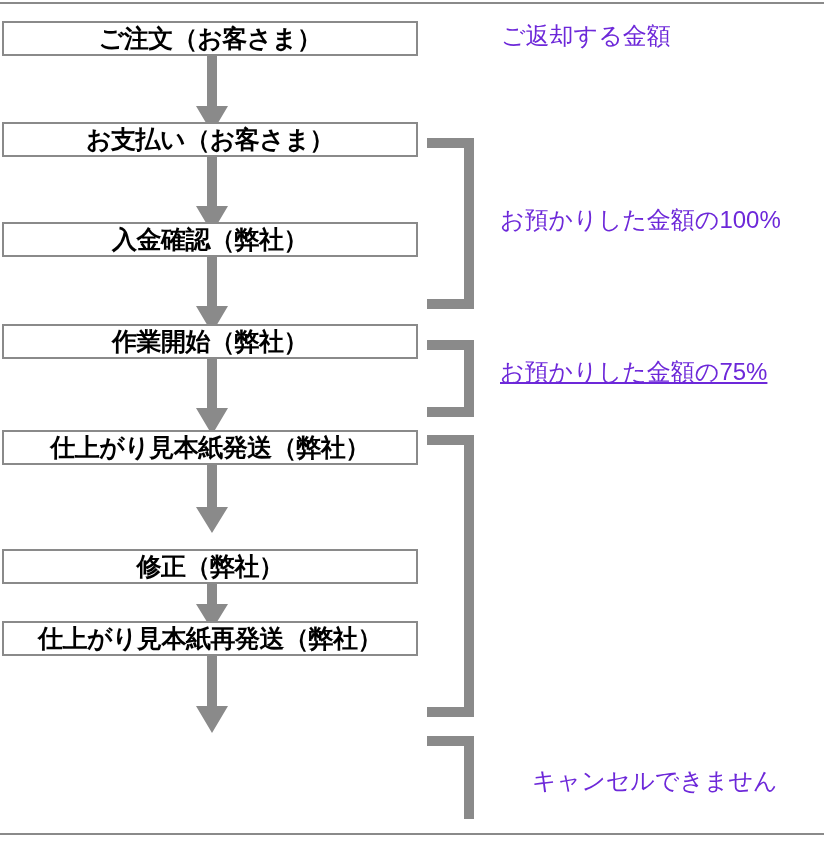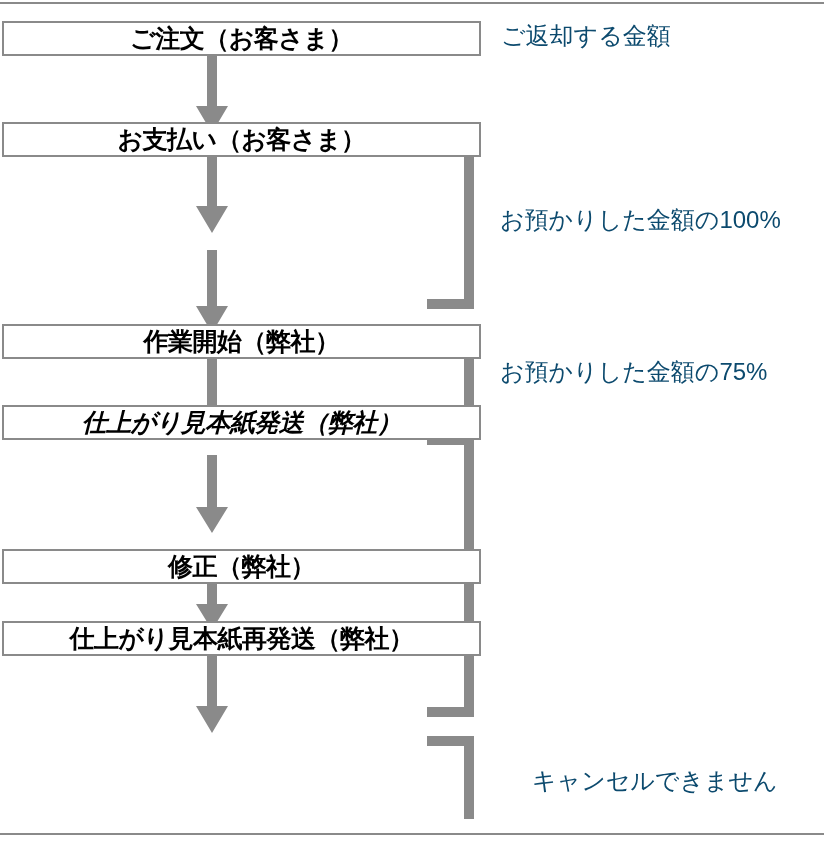--- a/index.html
+++ b/index.html
@@ -27,21 +27,21 @@
     height: 2px;
     background: #8a8a8a;
   }
   .rule.top    { top: 2px; }
   .rule.bottom { top: 833px; }
 
   
   .box {
     position: absolute;
     left: 2px;
-    width: 479px;
+    width: 416px;
     height: 35px;
     box-sizing: border-box;
     border: 2px solid #8a8a8a;
     background: #ffffff;
     display: flex;
     align-items: center;
     justify-content: center;
     z-index: 3;
   }
   .box-label {
@@ -66,21 +66,21 @@
   }
 
   
   .note {
     position: absolute;
     left: 500px;
     font-size: 24px;
     font-weight: normal;
     line-height: 1;
     white-space: nowrap;
-    color: #0c4a6e;
+    color: #6d28d9;
   }
   .note.head { left: 501px; }
 </style>
 </head>
 <body>
 
 <div id="canvas">
 
   <div class="rule top"></div>
   <div class="rule bottom"></div>
@@ -106,24 +106,27 @@
   <svg class="arrow" style="left:195px; top:652px;" width="34" height="82" viewBox="0 0 34 82">
     <polygon points="12,0 22,0 22,54 33,54 17,81 1,54 12,54" fill="#8a8a8a"></polygon>
   </svg>
 
   <div class="box" style="top:21px;">
     <span class="box-label">ご注文（お客さま）</span>
   </div>
   <div class="box" style="top:122px;">
     <span class="box-label">お支払い（お客さま）</span>
   </div>
+  <div class="box" style="top:222px;">
+    <span class="box-label">入金確認（弊社）</span>
+  </div>
   <div class="box" style="top:324px;">
     <span class="box-label">作業開始（弊社）</span>
   </div>
-  <div class="box" style="top:405px;font-style:italic;">
+  <div class="box" style="top:430px;">
     <span class="box-label">仕上がり見本紙発送（弊社）</span>
   </div>
   <div class="box" style="top:524px;margin-top:25px;">
     <span class="box-label">修正（弊社）</span>
   </div>
   <div class="box" style="top:621px;align-items:center;">
     <span class="box-label">仕上がり見本紙再発送（弊社）</span>
   </div>
 
   <svg class="bracket" style="left:427px; top:138px;" width="48" height="172" viewBox="0 0 48 172">
@@ -139,18 +142,18 @@
   </svg>
 
   <svg class="bracket" style="left:427px; top:736px;" width="48" height="84" viewBox="0 0 48 84">
     <polygon points="0,0 47,0 47,83 37,83 37,10 0,10" fill="#8a8a8a"></polygon>
   </svg>
 
   <div class="note head" style="top:24px;">ご返却する金額</div>
 
   <div class="note" style="top:208px;">お預かりした金額の100%</div>
 
-  <div class="note" style="top:360px;">お預かりした金額の75%</div>
+  <div class="note" style="top:360px;text-decoration:underline;">お預かりした金額の75%</div>
 
 
   <div class="note" style="top:769px;margin-left:32px;">キャンセルできません</div>
 
 </div>
 
 </body></html>

